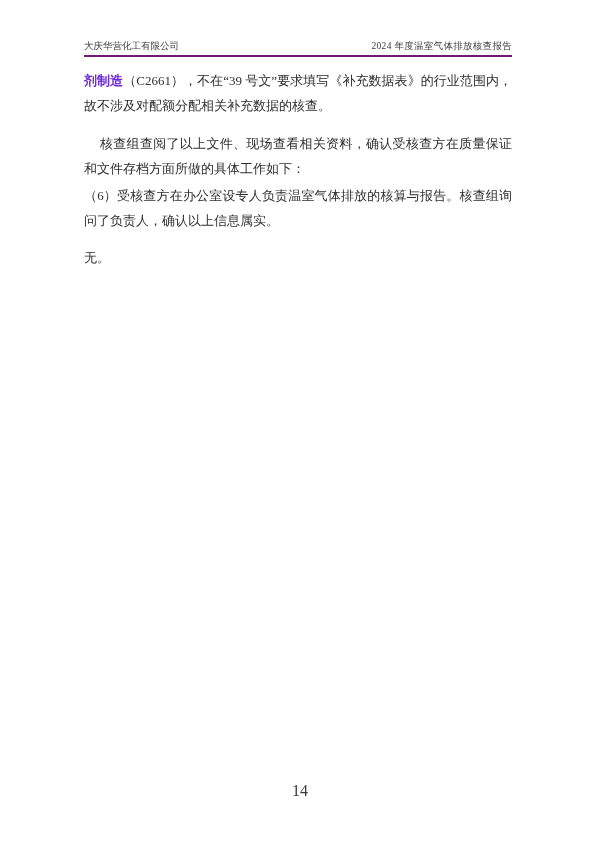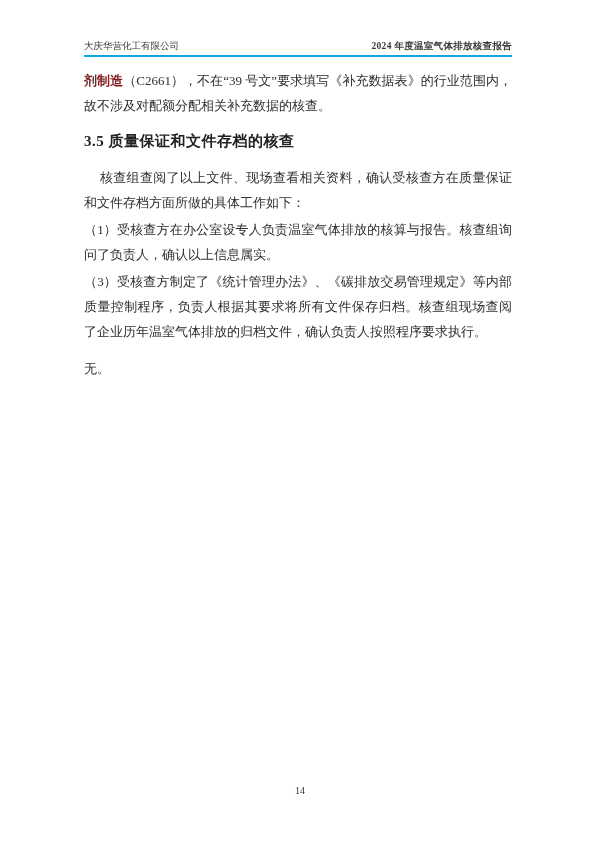--- a/index.html
+++ b/index.html
@@ -21,40 +21,40 @@
     position: absolute;
     top: 40px;
     left: 84px;
     width: 428px;
     display: flex;
     justify-content: space-between;
     align-items: flex-end;
     font-size: 9.5px;
     line-height: 12px;
     padding-bottom: 3px;
-    border-bottom: 2px solid #0ea5e9;
+    border-bottom: 2px solid #701a75;
     color: #3a3a3a;
   }
   .page-header .hdr-right {
-    font-weight: bold;
+    font-weight: normal;
     letter-spacing: 0.3px;
   }
   
   .content {
     position: absolute;
     top: 68px;
     left: 84px;
     width: 428px;
     font-size: 13px;
     line-height: 25px;
     text-align: justify;
     text-justify: inter-ideograph;
   }
   .content p { margin: 0; }
-  .bold-lead { font-weight: bold; color: #7f1d1d; }
+  .bold-lead { font-weight: bold; color: #6d28d9; }
   h2.sec-heading {
     margin: 0;
     font-size: 15px;
     line-height: 22px;
     font-weight: bold;
     color: #222222;
     text-align: left;
     letter-spacing: 0.5px;
   }
   h2.sec-35 { margin-top: 12px; }
@@ -65,47 +65,45 @@
   .item-4 { margin-top: 3px !important; }
   h2.sec-36 { margin-top: 4px; }
   .none-para { margin-top: 12px !important; text-align: left; }
   
   .page-footer {
     position: absolute;
     top: 784px;
     left: 0;
     width: 600px;
     text-align: center;
-    font-size: 10px;
+    font-size: 16px;
     line-height: 14px;
     color: #3a3a3a;
   }
 </style>
 </head>
 <body>
 
 <div class="page">
 
   <div class="page-header">
     <span class="hdr-left">大庆华营化工有限公司</span>
     <span class="hdr-right">2024 年度温室气体排放核查报告</span>
   </div>
 
   <div class="content">
 
     <p class="cont-para"><span class="bold-lead">剂制造</span><span>（C2661），不在“39 号文”要求填写《补充数据表》的行业范围内，故不涉及对配额分配相关补充数据的核查。</span></p>
 
-    <h2 class="sec-heading sec-35">3.5 质量保证和文件存档的核查</h2>
 
     <p class="intro-para">核查组查阅了以上文件、现场查看相关资料，确认受核查方在质量保证和文件存档方面所做的具体工作如下：</p>
 
-    <p class="item-1">（1）受核查方在办公室设专人负责温室气体排放的核算与报告。核查组询问了负责人，确认以上信息属实。</p>
+    <p class="item-1">（6）受核查方在办公室设专人负责温室气体排放的核算与报告。核查组询问了负责人，确认以上信息属实。</p>
 
 
-    <p class="item-3">（3）受核查方制定了《统计管理办法》、《碳排放交易管理规定》等内部质量控制程序，负责人根据其要求将所有文件保存归档。核查组现场查阅了企业历年温室气体排放的归档文件，确认负责人按照程序要求执行。</p>
 
 
 
     <p class="none-para">无。</p>
 
   </div>
 
   <div class="page-footer">
     <span>14</span>
   </div>

